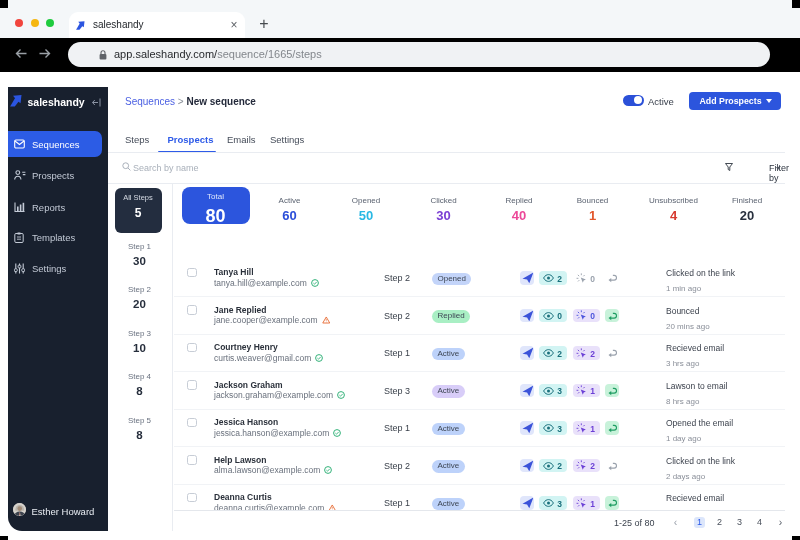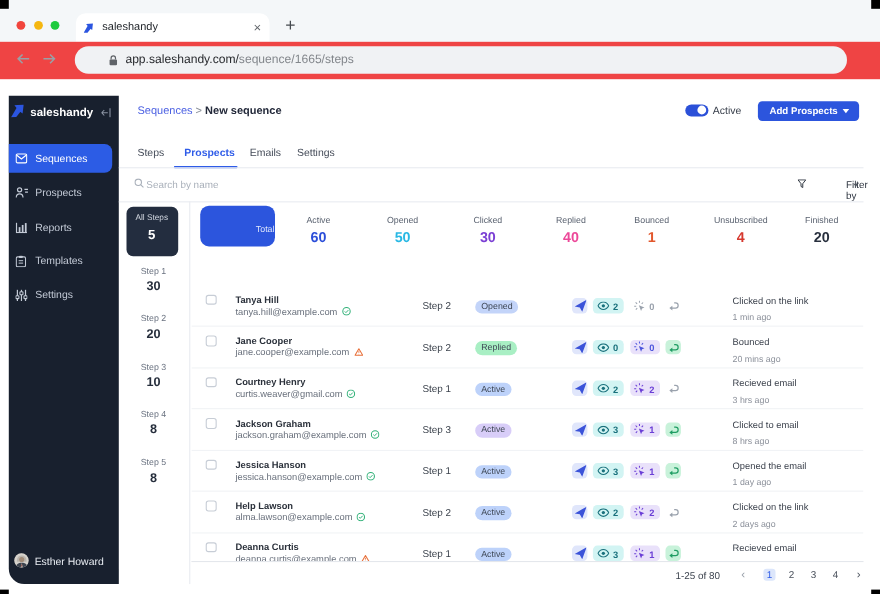--- a/index.html
+++ b/index.html
@@ -7,21 +7,21 @@
 body{background:#000;font-family:"Liberation Sans",sans-serif;position:relative;overflow:hidden;}
 #win{position:absolute;left:0;top:0;width:800px;height:540px;overflow:hidden;background:#fff;}
 .corner{position:absolute;background:#000;z-index:99;}
 
 #tabbar{position:absolute;left:0;top:0;width:800px;height:38px;background:#f4f7f9;}
 .dot{position:absolute;width:8px;height:8px;border-radius:50%;top:19px;}
 #tab{position:absolute;left:68.5px;top:12px;width:176px;height:26px;background:#fff;border-radius:9px 9px 0 0;}
 #tabtitle{position:absolute;left:24.5px;top:7px;font-size:10px;color:#23272c;}
 #tabx{position:absolute;right:7px;top:5.5px;font-size:12px;color:#5f6368;}
 #newtab{position:absolute;left:256px;top:16px;width:16px;height:16px;color:#454a4f;font-size:16px;line-height:16px;text-align:center;font-weight:400;}
-#urlrow{position:absolute;left:0;top:38px;width:800px;height:34px;background:#ef4444;}
+#urlrow{position:absolute;left:0;top:38px;width:800px;height:34px;background:#000000;}
 #urlfield{position:absolute;left:67.5px;top:4px;width:702px;height:25px;background:#f0f2f4;border-radius:12.5px;}
 #urltext{position:absolute;left:46.5px;top:6px;font-size:11px;color:#27292d;letter-spacing:0;}
 #urltext span{color:#83878c;}
 .navarrow{position:absolute;top:9.5px;}
 
 #sidebar{position:absolute;left:7.5px;top:87px;width:100.5px;height:443.5px;background:#18202e;border-radius:0 0 0 14px;}
 #logo{position:absolute;left:2.5px;top:8px;width:11.5px;height:11.5px;}
 #logotext{position:absolute;left:20px;top:9px;font-size:10.5px;font-weight:700;color:#fff;}
 #collapse{position:absolute;right:7px;top:11px;}
 .mitem{position:absolute;left:0;width:94.5px;height:26.5px;color:#c3cad6;font-size:9.5px;}
@@ -55,22 +55,22 @@
 #fcar{position:absolute;left:776px;top:166.5px;width:0;height:0;border-left:2.8px solid transparent;border-right:2.8px solid transparent;border-top:3.2px solid #50565f;}
 
 #vline{position:absolute;left:172px;top:183px;width:1px;height:348px;background:#e9ecf1;}
 #allsteps{position:absolute;left:114.5px;top:187.5px;width:47px;height:45px;background:#232d3f;border-radius:6px;color:#fff;text-align:center;}
 #allsteps .l1{font-size:7.5px;margin-top:5.5px;color:#d5dae3;}
 #allsteps .l2{font-size:12px;font-weight:700;margin-top:4px;}
 .steplbl{position:absolute;left:106.5px;width:66px;text-align:center;font-size:8px;color:#6a7280;}
 .stepnum{position:absolute;left:106.5px;width:66px;text-align:center;font-size:11.5px;font-weight:700;color:#262e3c;}
 
 #totalbox{position:absolute;left:181.5px;top:186.5px;width:68px;height:37.5px;background:#2c55dd;border-radius:8px;color:#fff;text-align:center;}
-#totalbox .l1{font-size:8px;margin-top:17px;color:#dfe7fb;text-align:right;}
-#totalbox .l2{font-size:12px;font-weight:700;margin-top:20px;}
+#totalbox .l1{font-size:8px;margin-top:5px;color:#dfe7fb;}
+#totalbox .l2{font-size:18px;font-weight:700;margin-top:5px;}
 .stat{position:absolute;top:186.5px;width:80px;text-align:center;}
 .stat .l1{font-size:8px;color:#5a6270;margin-top:9px;}
 .stat .l2{font-size:13px;font-weight:700;margin-top:3px;}
 
 #thead{position:absolute;left:174px;top:234.5px;width:611px;height:23px;background:#eef1f5;font-size:8.5px;color:#5c6472;}
 #thead span{position:absolute;top:7px;}
 .cb{position:absolute;width:9.5px;height:9.5px;border:1px solid #c7cdd6;border-radius:2.5px;background:#fff;}
 #rows{position:absolute;left:174px;top:257.5px;width:611px;height:253.5px;overflow:hidden;}
 .row{position:absolute;left:0;width:611px;height:37.5px;}
 .row .cb{left:13px;top:8.5px;}
@@ -317,21 +317,21 @@
             <path d="M3.4 7.8 h4.4 a2.6 2.6 0 0 0 0 -5.2 h-1.4" stroke="#9aa2ad" stroke-width="1.2" fill="none"></path>
             <path d="M4.6 5.4 L1.6 7.8 L4.6 10.2 Z" fill="#9aa2ad"></path>
           </svg>
         </div>
         <div class="ract1">Clicked on the link</div>
         <div class="ract2">1 min ago</div>
         <div class="rdiv" style="top:37px;"></div>
       </div>
       <div class="row" style="top:39px;">
         <div class="cb"></div>
-        <div class="rname">Jane Cooper</div>
+        <div class="rname">Jane Replied</div>
         <div class="remail">jane.cooper@example.com<svg width="8.5" height="8" viewBox="0 0 9 8" style="vertical-align:-1px;margin-left:4px;">
             <path d="M4.5 0.8 L8.2 7.2 H0.8 Z" stroke="#e8703a" stroke-width="1" fill="none" stroke-linejoin="round"></path>
             <path d="M4.5 3 v1.8" stroke="#e8703a" stroke-width="0.8"></path>
             <circle cx="4.5" cy="6" r="0.4" fill="#e8703a"></circle>
           </svg></div>
         <div class="rstep">Step 2</div>
         <div class="chip c-replied">Replied</div>
         <div class="ech e-plane">
           <svg width="11.5" height="11.5" viewBox="0 0 12 12" style="position:absolute;left:1.5px;top:1.2px;">
             <path d="M0.5 7 L11.8 0.6 L7.6 11.8 L5.3 7.9 Z" fill="#3b53d9"></path>
@@ -426,21 +426,21 @@
             <path d="M5.2 5 l5.6 2.2 -2.4 1 -1 2.4 Z" fill="#6b3fd6"></path>
           </svg>
           <span class="n">1</span>
         </div>
         <div class="ech e-reply g">
           <svg width="11" height="10" viewBox="0 0 12 11" style="position:absolute;left:2px;top:2px;">
             <path d="M3.4 7.8 h4.4 a2.6 2.6 0 0 0 0 -5.2 h-1.4" stroke="#1f9d63" stroke-width="1.2" fill="none"></path>
             <path d="M4.6 5.4 L1.6 7.8 L4.6 10.2 Z" fill="#1f9d63"></path>
           </svg>
         </div>
-        <div class="ract1">Clicked to email</div>
+        <div class="ract1">Lawson to email</div>
         <div class="ract2">8 hrs ago</div>
         <div class="rdiv" style="top:37px;"></div>
       </div>
       <div class="row" style="top:151.5px;">
         <div class="cb"></div>
         <div class="rname">Jessica Hanson</div>
         <div class="remail">jessica.hanson@example.com<svg width="8" height="8" viewBox="0 0 8 8" style="vertical-align:-1px;margin-left:4px;">
             <circle cx="4" cy="4" r="3.4" stroke="#34b27a" stroke-width="1" fill="none"></circle>
             <path d="M2.4 4.1 L3.5 5.2 L5.7 2.9" stroke="#34b27a" stroke-width="0.9" fill="none"></path>
           </svg></div>

